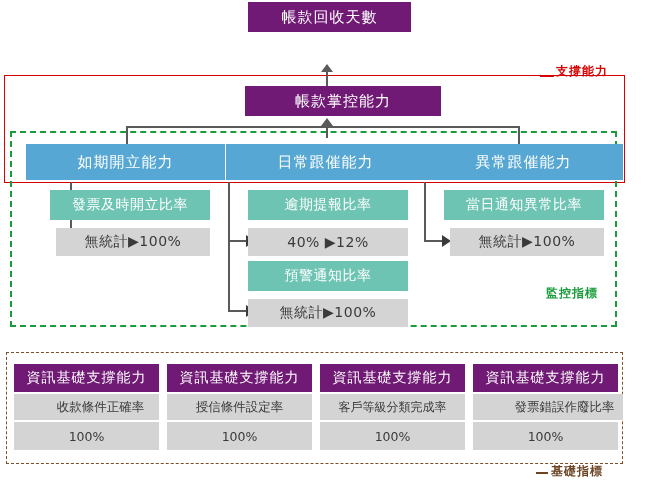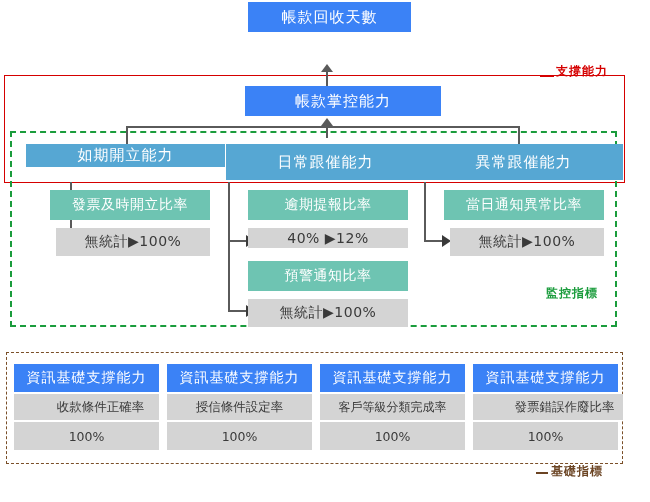--- a/index.html
+++ b/index.html
@@ -6,21 +6,21 @@
   body{
     width:650px;height:502px;
     background:#ffffff;
     font-family:"DejaVu Sans","Liberation Sans",sans-serif;
     overflow:hidden;
   }
   #root{position:relative;width:650px;height:502px;}
 
   
   .box{position:absolute;box-sizing:border-box;display:flex;align-items:center;justify-content:center;text-align:center;}
-  .hdr-dark{background:#3b82f6;color:#ffffff;font-size:15px;letter-spacing:1px;}
+  .hdr-dark{background:#701a75;color:#ffffff;font-size:15px;letter-spacing:1px;}
   .hdr-blue{background:#56a7d3;color:#ffffff;font-size:15px;letter-spacing:1px;}
   .hdr-teal{background:#6ec4b2;color:#ffffff;font-size:14px;letter-spacing:0.5px;}
   .val-gray{background:#d4d4d4;color:#3a3a3a;font-size:14px;letter-spacing:0.5px;}
   .val-gray-sm{background:#d4d4d4;color:#3a3a3a;font-size:12.5px;letter-spacing:0px;}
 
   
   .vline{position:absolute;background:#5a5a5a;width:2px;}
   .hline{position:absolute;background:#5a5a5a;height:2px;}
   .arrow-up{position:absolute;width:0;height:0;border-left:6px solid transparent;border-right:6px solid transparent;border-bottom:8px solid #5a5a5a;}
   .arrow-right{position:absolute;width:0;height:0;border-top:6px solid transparent;border-bottom:6px solid transparent;border-left:9px solid #3a3a3a;}
@@ -55,39 +55,39 @@
 
   <div class="box hdr-dark" style="left:245px;top:86px;width:196px;height:30px;">帳款掌控能力</div>
 
   <div class="vline" style="left:326px;top:126px;height:12px;"></div>
   <div class="arrow-up" style="left:321px;top:118px;"></div>
 
   <div class="vline" style="left:126px;top:126px;height:18px;"></div>
   <div class="vline" style="left:518px;top:126px;height:18px;"></div>
   <div class="hline" style="left:126px;top:126px;width:394px;"></div>
 
-  <div class="box hdr-blue" style="left:26px;top:144px;width:199px;height:23px;">如期開立能力</div>
+  <div class="box hdr-blue" style="left:26px;top:144px;width:199px;height:36px;">如期開立能力</div>
   <div class="box hdr-blue" style="left:226px;top:144px;width:199px;height:36px;">日常跟催能力</div>
   <div class="box hdr-blue" style="left:424px;top:144px;width:199px;height:36px;">異常跟催能力</div>
 
   <div class="vline" style="left:70px;top:182px;height:60px;"></div>
   <div class="hline" style="left:70px;top:240px;width:20px;"></div>
   <div class="arrow-right" style="left:88px;top:235px;"></div>
 
   <div class="box hdr-teal" style="left:50px;top:190px;width:160px;height:30px;">發票及時開立比率</div>
   <div class="box val-gray" style="left:56px;top:228px;width:154px;height:28px;">無統計▶100%</div>
 
   <div class="vline" style="left:228px;top:182px;height:130px;"></div>
   <div class="hline" style="left:228px;top:240px;width:20px;"></div>
   <div class="arrow-right" style="left:246px;top:235px;"></div>
   <div class="hline" style="left:228px;top:310px;width:20px;"></div>
   <div class="arrow-right" style="left:246px;top:305px;"></div>
 
   <div class="box hdr-teal" style="left:248px;top:190px;width:160px;height:30px;">逾期提報比率</div>
-  <div class="box val-gray" style="left:248px;top:228px;width:160px;height:20px;">40% ▶12%</div>
+  <div class="box val-gray" style="left:248px;top:228px;width:160px;height:28px;">40% ▶12%</div>
   <div class="box hdr-teal" style="left:248px;top:261px;width:160px;height:30px;">預警通知比率</div>
   <div class="box val-gray" style="left:248px;top:299px;width:160px;height:28px;">無統計▶100%</div>
 
   <div class="vline" style="left:424px;top:182px;height:60px;"></div>
   <div class="hline" style="left:424px;top:240px;width:20px;"></div>
   <div class="arrow-right" style="left:442px;top:235px;"></div>
 
   <div class="box hdr-teal" style="left:444px;top:190px;width:160px;height:30px;">當日通知異常比率</div>
   <div class="box val-gray" style="left:450px;top:228px;width:154px;height:28px;">無統計▶100%</div>
 

